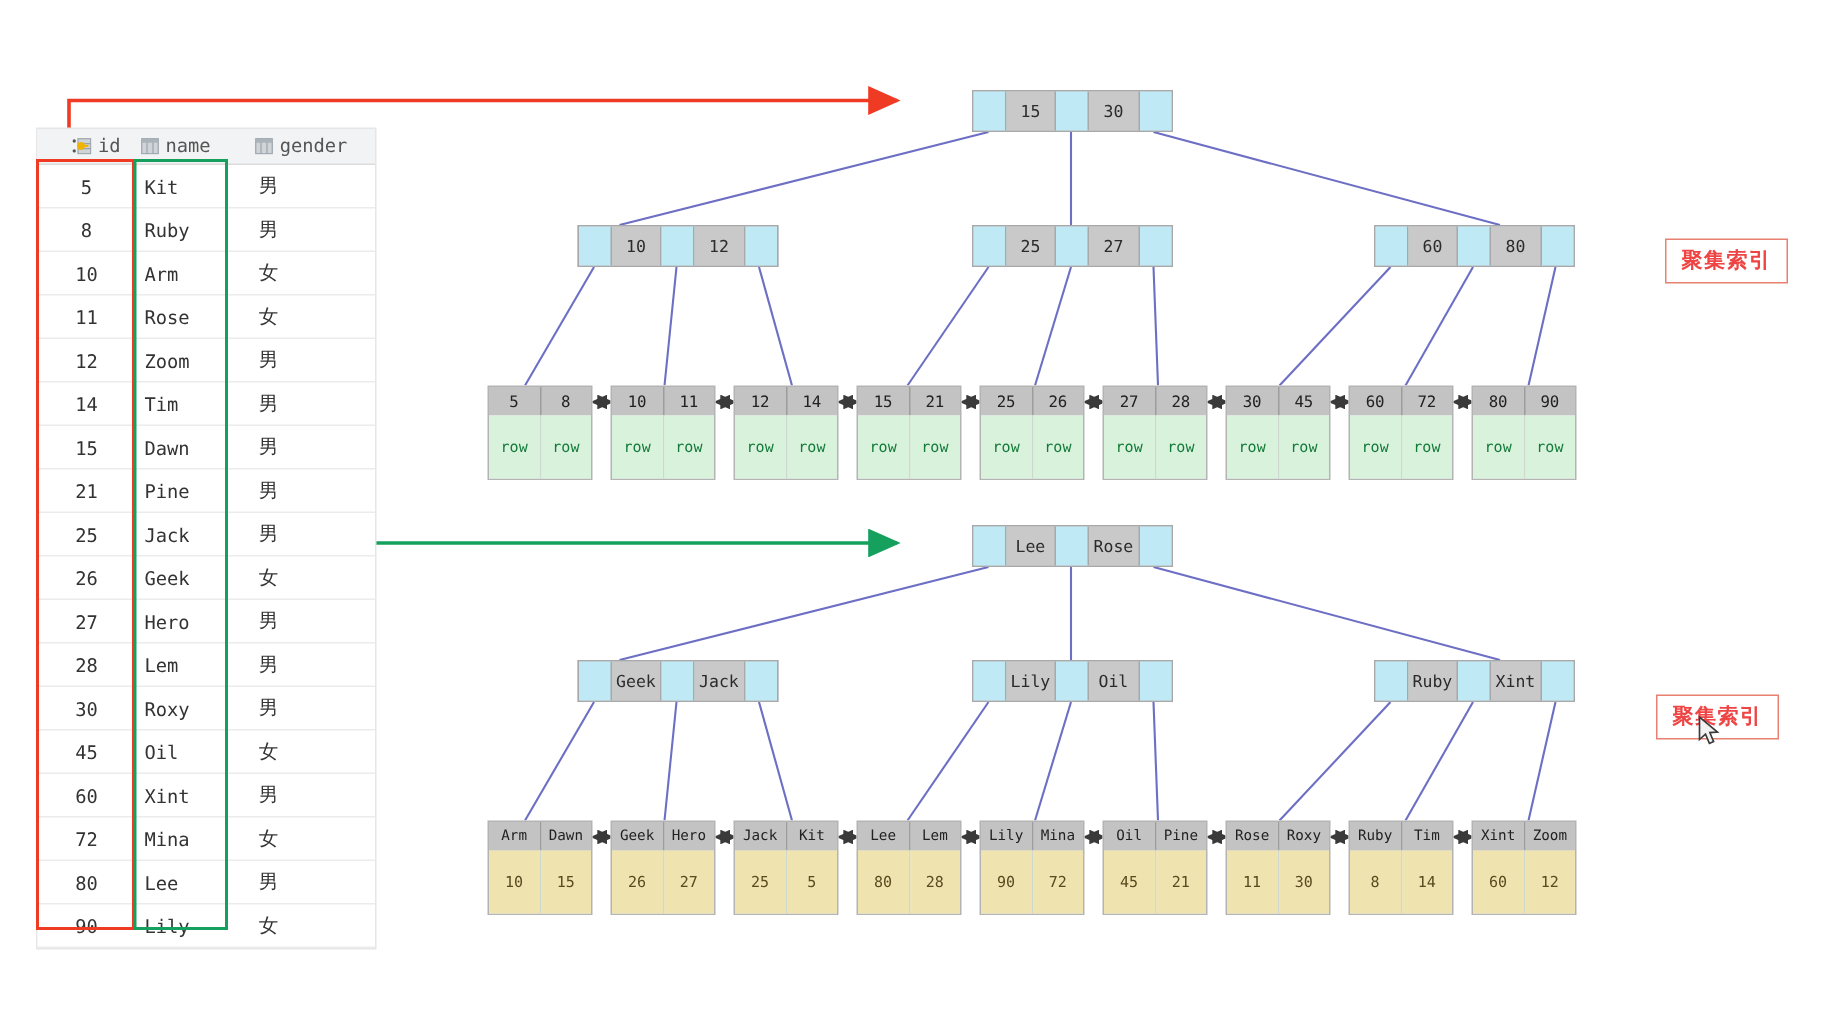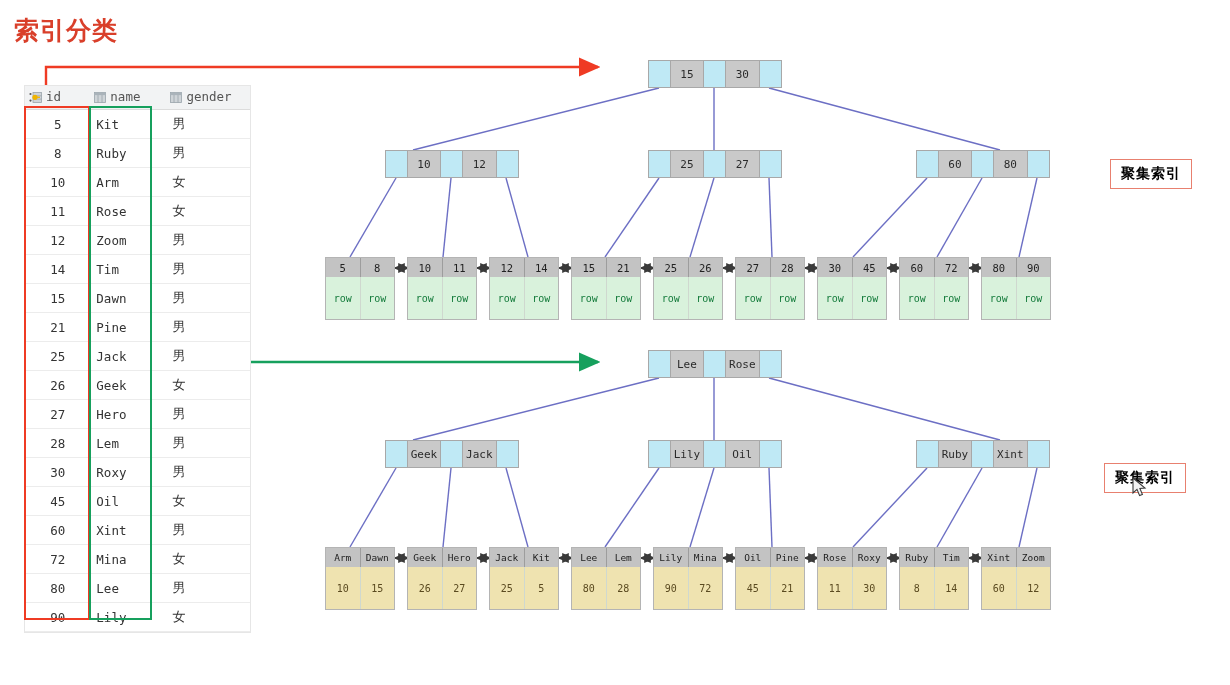--- a/index.html
+++ b/index.html
@@ -35,21 +35,21 @@
     background:#f2f3f4;
     color:#555;
     font-weight:normal;
     font-size:12.5px;
     height:23px;
     padding:0 4px;
     border-bottom:1px solid #dcdcdc;
     text-align:left;
     white-space:nowrap;
   }
-  .data-table th.th-id{padding-right:10px;}
+  .data-table th.th-id{text-align:right;padding-right:10px;}
   .data-table td{
     height:28px;
     padding:0 6px;
     border-bottom:1px solid #ececec;
     color:#333;
     white-space:nowrap;
   }
   .data-table td.c-id{text-align:center;width:62px;}
   .data-table td.c-name{width:74px;}
   .data-table td.c-gender{width:78px;font-family:"DejaVu Sans",sans-serif;font-size:13px;}
@@ -58,21 +58,21 @@
   
   .col-hl{position:absolute;pointer-events:none;}
   .col-hl.red{border:2.5px solid #ef3b24;}
   .col-hl.green{border:2.5px solid #16a05d;}
 
   
   .anno-box{
     position:absolute;
     border:1.5px solid #e8806f;
     background:#fff;
-    color:#000000;
+    color:#ef4444;
     font-family:"DejaVu Sans","Liberation Sans",sans-serif;
     font-size:14px;font-weight:bold;
     padding:5px 10px;
     letter-spacing:1px;
     white-space:nowrap;
   }
 
   
   .node{
     position:absolute;
@@ -132,21 +132,20 @@
 
   svg.wires{position:absolute;left:0;top:0;width:1230px;height:685px;pointer-events:none;}
 
   .cursor{position:absolute;pointer-events:none;}
 </style>
 </head>
 <body>
 
 <div id="root">
 
-  <div class="page-title">索引分类</div>
 
   <svg class="wires">
     <defs>
       <marker id="ar-red" markerWidth="9" markerHeight="8" refX="8" refY="4" orient="auto">
         <path d="M0,0 L9,4 L0,8 z" fill="#ef3b24"></path>
       </marker>
       <marker id="ar-green" markerWidth="9" markerHeight="8" refX="8" refY="4" orient="auto">
         <path d="M0,0 L9,4 L0,8 z" fill="#16a05d"></path>
       </marker>
       <marker id="ar-dk-e" markerWidth="8" markerHeight="7" refX="7" refY="3.5" orient="auto">

